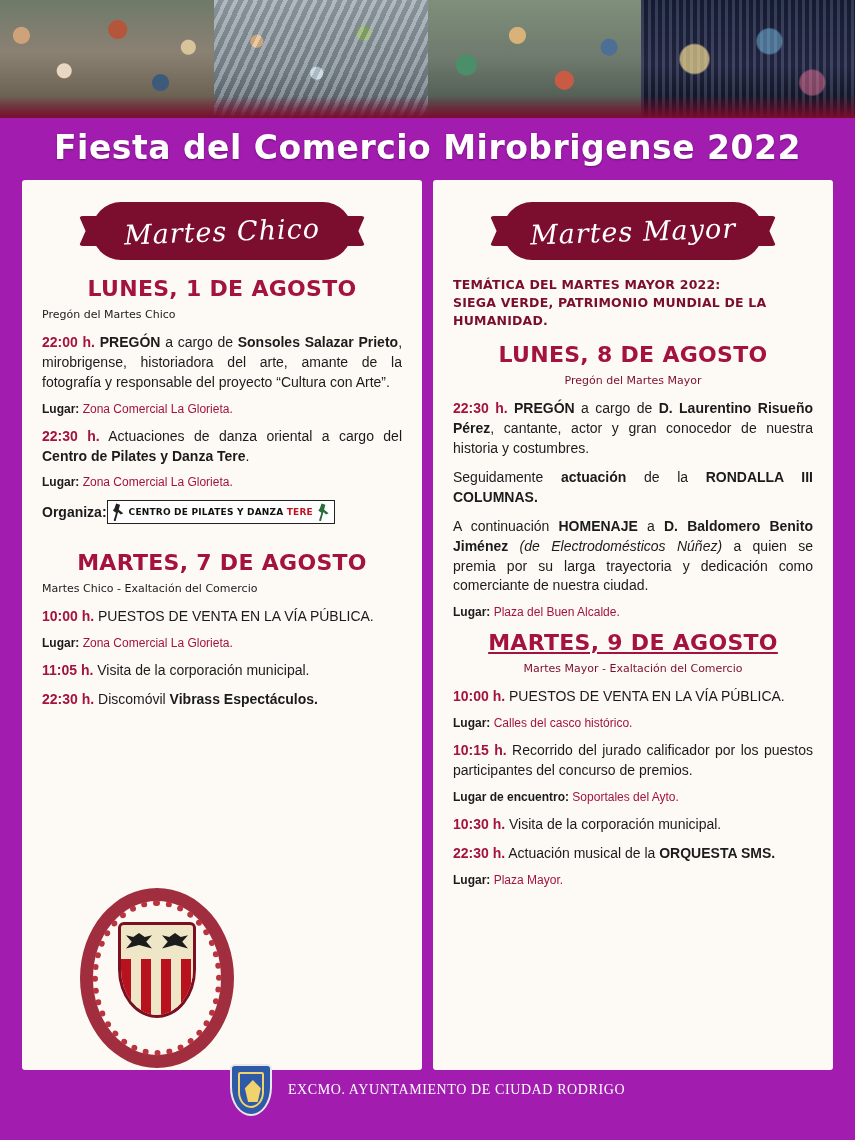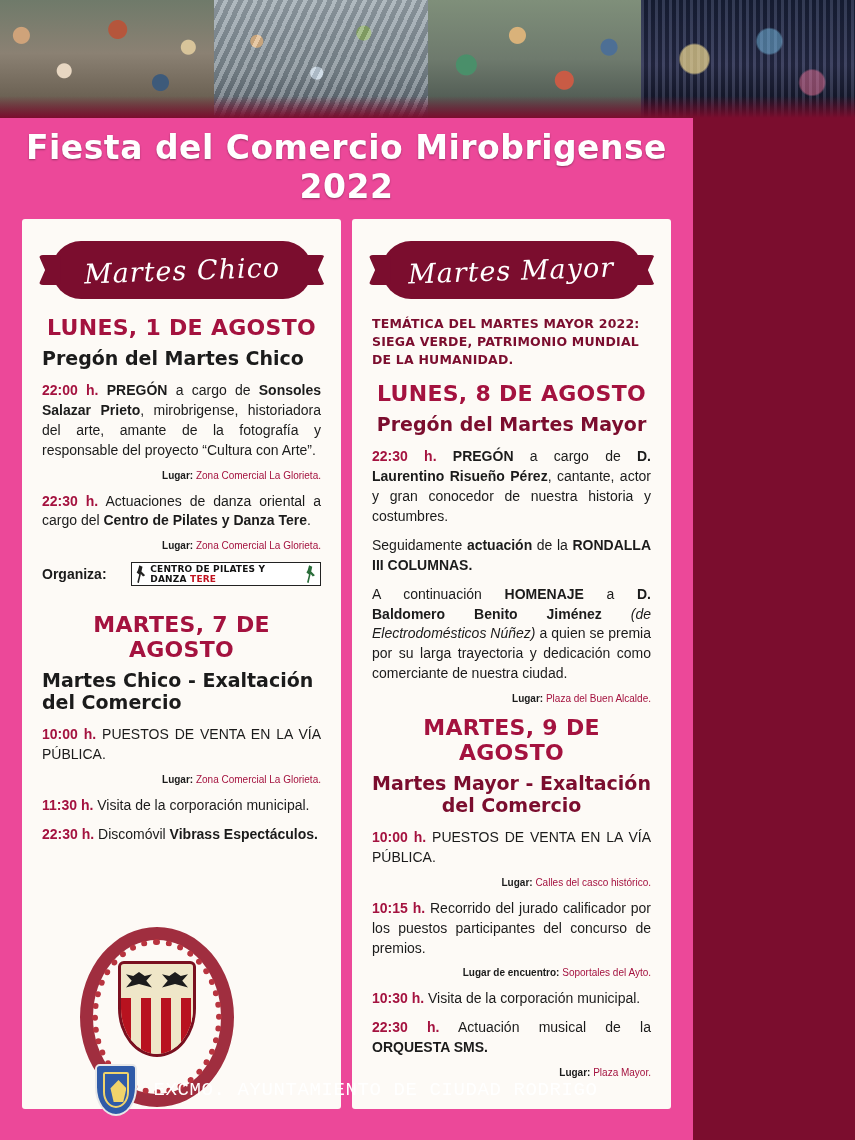--- a/index.html
+++ b/index.html
@@ -4,22 +4,22 @@
 <style>
   * { box-sizing: border-box; margin: 0; padding: 0; }
   html, body {
     width: 855px; height: 1140px;
     font-family: "Liberation Sans", sans-serif;
     background: #7b0d2e;
     overflow: hidden;
   }
   .poster {
     position: relative;
-    width: 693px; height: 1140px;
-    background: #ec4899;
+    width: 855px; height: 1140px;
+    background: #a21caf;
   }
 
   
   .banner {
     position: relative;
     height: 118px;
     width: 855px;
     overflow: hidden;
     display: flex;
   }
@@ -126,52 +126,51 @@
     color: #a4123f;
     font-size: 22px;
     font-family: "DejaVu Sans", sans-serif;
     font-weight: bold;
     margin: 12px 0 7px;
     letter-spacing: .3px;
     text-align: center;
   }
   h3.sub {
     color: #1b1b1b;
-    font-size: 19px;
-    font-weight: bold;
+    font-size: 11px;
+    font-weight: normal;
     margin-bottom: 12px;
     font-family: "DejaVu Sans", sans-serif;
   }
   h3.sub.maroon { color: #7b0d2e; text-align: center; }
 
   p.entry {
     font-size: 14px;
     line-height: 1.42;
     color: #1b1b1b;
     margin-bottom: 9px;
     text-align: justify;
   }
   p.entry .time { color: #a4123f; font-weight: bold; }
   p.entry b { font-weight: bold; }
   p.entry i { font-style: italic; }
   p.place {
-    font-size: 10px;
+    font-size: 12px;
     margin-bottom: 11px;
     color: #a4123f;
-    text-align: right;
   }
   p.place b { color: #1b1b1b; font-weight: bold; }
   p.organiza {
     font-size: 14px;
     margin-bottom: 10px;
     color: #1b1b1b;
     font-weight: bold;
     display: flex;
     align-items: center;
-    gap: 24px;
+    gap: 0;
   }
   .logo-pilates {
     display: inline-flex;
     align-items: center;
     gap: 4px;
     border: 1px solid #222;
     background: #fff;
     padding: 2px 4px;
     height: 24px;
   }
@@ -246,22 +245,22 @@
     content:""; position:absolute; inset: 6px;
     border: 2px solid #f0d36b; border-radius: 3px 3px 18px 18px/3px 3px 22px 22px;
   }
   .foot-shield:after {
     content:""; position:absolute; left: 13px; top: 14px; width: 16px; height: 22px;
     background: #f0d36b;
     clip-path: polygon(50% 0,100% 38%,80% 100%,20% 100%,0 38%);
   }
   .footer .ft-text {
     color: #ffffff;
-    font-family: Liberation Mono, monospace;
-    font-size: 19px;
+    font-family: Liberation Serif, serif;
+    font-size: 14px;
     letter-spacing: .6px;
   }
 </style>
 </head>
 <body>
 
 <div class="poster">
 
   <div class="banner">
     <div class="ph ph1"></div>
@@ -313,21 +312,21 @@
 
       <p class="entry">
         <span class="time">10:00 h.</span><span> PUESTOS DE VENTA EN LA VÍA PÚBLICA.</span>
       </p>
       <p class="place">
         <b>Lugar:</b>
         <span>Zona Comercial La Glorieta.</span>
       </p>
 
       <p class="entry">
-        <span class="time">11:30 h.</span><span> Visita de la corporación municipal.</span>
+        <span class="time">11:05 h.</span><span> Visita de la corporación municipal.</span>
       </p>
 
       <p class="entry">
         <span class="time">22:30 h.</span><span> Discomóvil </span><b>Vibrass Espectáculos.</b>
       </p>
 
       <div class="crest">
         <div class="wreath"></div>
         <div class="wreath2"></div>
         <div class="shield">
@@ -361,21 +360,21 @@
       </p>
 
       <p class="entry">
         <span>A continuación </span><b>HOMENAJE</b><span> a </span><b>D. Baldomero Benito Jiménez</b><i> (de Electrodomésticos Núñez)</i><span> a quien se premia por su larga trayectoria y dedicación como comerciante de nuestra ciudad.</span>
       </p>
       <p class="place">
         <b>Lugar:</b>
         <span>Plaza del Buen Alcalde.</span>
       </p>
 
-      <h2 class="day" style="margin-top:8px;">MARTES, 9 DE AGOSTO</h2>
+      <h2 class="day" style="margin-top:8px;text-decoration:underline;">MARTES, 9 DE AGOSTO</h2>
       <h3 class="sub maroon">Martes Mayor - Exaltación del Comercio</h3>
 
       <p class="entry">
         <span class="time">10:00 h.</span><span> PUESTOS DE VENTA EN LA VÍA PÚBLICA.</span>
       </p>
       <p class="place">
         <b>Lugar:</b>
         <span>Calles del casco histórico.</span>
       </p>
 

